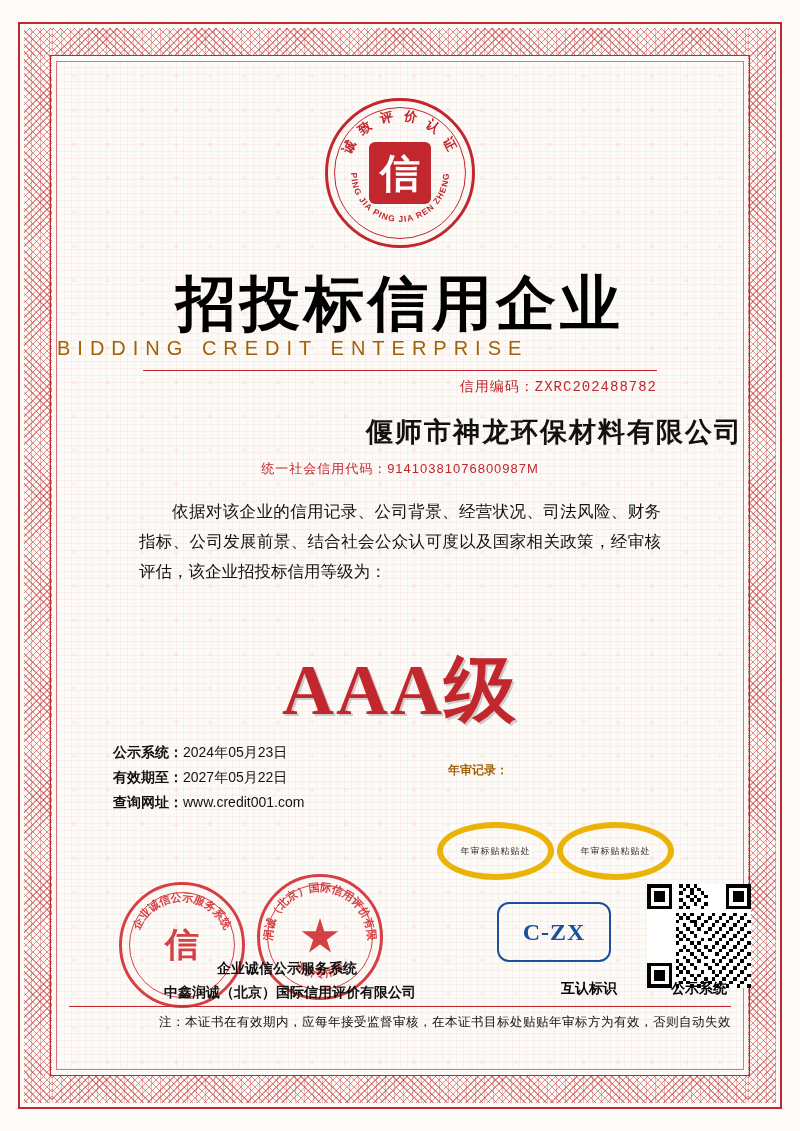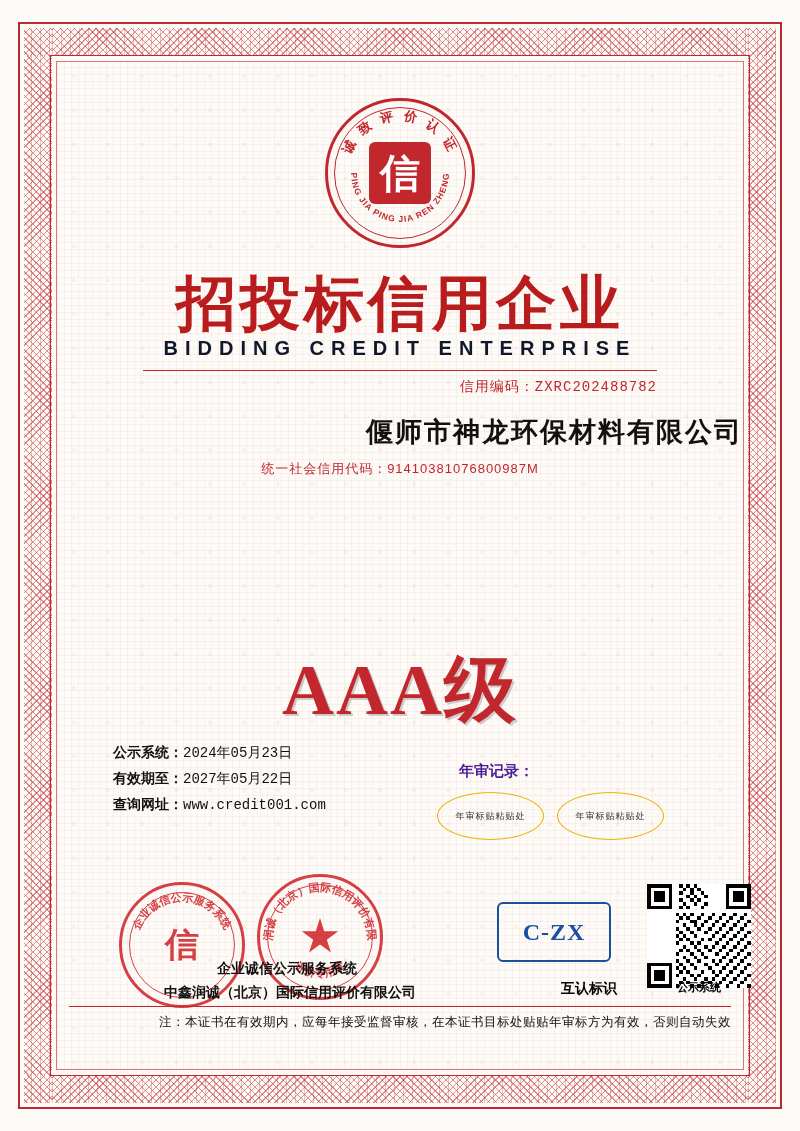--- a/index.html
+++ b/index.html
@@ -74,25 +74,25 @@
   }
   .arc-text{
     position:absolute;left:0;top:0;width:150px;height:150px;
   }
   .arc-text text{fill:#c1272d;font-family:"Liberation Sans",sans-serif;font-weight:bold;}
 
   
   .title-cn{
     position:absolute;left:0;right:0;top:202px;text-align:center;
     font-family:"Liberation Sans",sans-serif;
-    font-weight:bold;font-size:60px;color:#b91c1c;letter-spacing:4px;
+    font-weight:bold;font-size:60px;color:#000000;letter-spacing:4px;
   }
   .title-en{
-    position:absolute;left:0;right:0;top:275px;text-align:center;
-    font-size:20px;color:#0f172a;letter-spacing:7px;font-weight:bold;
+    position:absolute;left:0;right:0;top:275px;text-align:left;
+    font-size:20px;color:#a16207;letter-spacing:7px;font-weight:normal;
   }
   .rule{
     position:absolute;left:86px;right:86px;top:308px;height:1px;background:#c1272d;
   }
   .credit-no{
     position:absolute;right:86px;top:316px;
     color:#c1272d;font-size:14px;letter-spacing:1px;margin-left:32px;
   }
   .credit-no .val{font-family:"Liberation Mono",monospace;}
 
@@ -118,27 +118,27 @@
     font-size:72px;letter-spacing:2px;
     text-shadow:2px 2px 0 rgba(0,0,0,.18);
     margin-top:8px;
   }
 
   
   .info{
     position:absolute;left:56px;top:678px;font-size:14px;color:#111;line-height:25px;
   }
   .info .row span.k{font-weight:bold;}
-  .info .row span.v{font-family:Liberation Mono, monospace;}
+  .info .row span.v{font-family:Liberation Sans, sans-serif;}
 
   .annual{
-    position:absolute;left:402px;top:700px;font-size:15px;font-weight:bold;color:#4c1d95;
+    position:absolute;left:391px;top:700px;font-size:12px;font-weight:bold;color:#a16207;
   }
   .seal-slot{
-    position:absolute;top:730px;width:105px;height:46px;border:1px solid #eab308;border-radius:50%;
+    position:absolute;top:760px;width:105px;height:46px;border:6px solid #eab308;border-radius:50%;
     display:flex;align-items:center;justify-content:center;
     font-size:9px;color:#333;letter-spacing:1px;
   }
   .seal-slot.a{left:380px;}
   .seal-slot.b{left:500px;}
 
   
   .seal{
     position:absolute;width:120px;height:120px;border-radius:50%;
     border:3px solid #d0272d;color:#d0272d;opacity:.88;
@@ -159,30 +159,30 @@
 
   .seal-caption{
     position:absolute;text-align:center;font-size:14px;font-weight:bold;color:#111;
   }
   #cap1{left:100px;top:898px;width:260px;}
   #cap2{left:58px;top:922px;width:350px;}
 
   
   .mutual{
     position:absolute;left:440px;top:840px;width:110px;height:56px;
-    border:2px solid #1a4fa0;border-radius:6px;display:flex;align-items:center;justify-content:center;
+    border:2px solid #1a4fa0;border-radius:12px;display:flex;align-items:center;justify-content:center;
     color:#1a4fa0;font-weight:bold;font-size:24px;letter-spacing:1px;
     font-family:"Liberation Serif",serif;
   }
   .cap-mutual{position:absolute;left:430px;top:918px;width:130px;text-align:right;font-size:14px;font-weight:bold;}
 
   .qr{
     position:absolute;left:590px;top:822px;width:104px;height:104px;background:#fff;
   }
-  .cap-qr{position:absolute;left:580px;top:918px;width:124px;text-align:center;font-size:11px;font-weight:bold;}
+  .cap-qr{position:absolute;left:580px;top:918px;width:124px;text-align:center;font-size:14px;font-weight:bold;}
 
   .note-rule{position:absolute;left:12px;right:12px;top:944px;height:1px;background:#c1272d;}
   .note{
     position:absolute;left:12px;right:12px;top:952px;text-align:right;
     font-size:12.5px;color:#111;letter-spacing:.5px;
   }
 </style>
 </head>
 <body>
 
@@ -222,20 +222,21 @@
 
     <div class="credit-no">
       <span>信用编码：</span><span class="val">ZXRC202488782</span>
     </div>
 
     <div class="company">偃师市神龙环保材料有限公司</div>
     <div class="uscc">
       <span>统一社会信用代码：</span><span>91410381076800987M</span>
     </div>
 
+    <div class="para">依据对该企业的信用记录、公司背景、经营状况、司法风险、财务指标、公司发展前景、结合社会公众认可度以及国家相关政策，经审核评估，该企业招投标信用等级为：</div>
 
     <div class="grade">AAA级</div>
 
     <div class="info">
       <div class="row">
         <span class="k">公示系统：</span><span class="v">2024年05月23日</span>
       </div>
       <div class="row">
         <span class="k">有效期至：</span><span class="v">2027年05月22日</span>
       </div>

